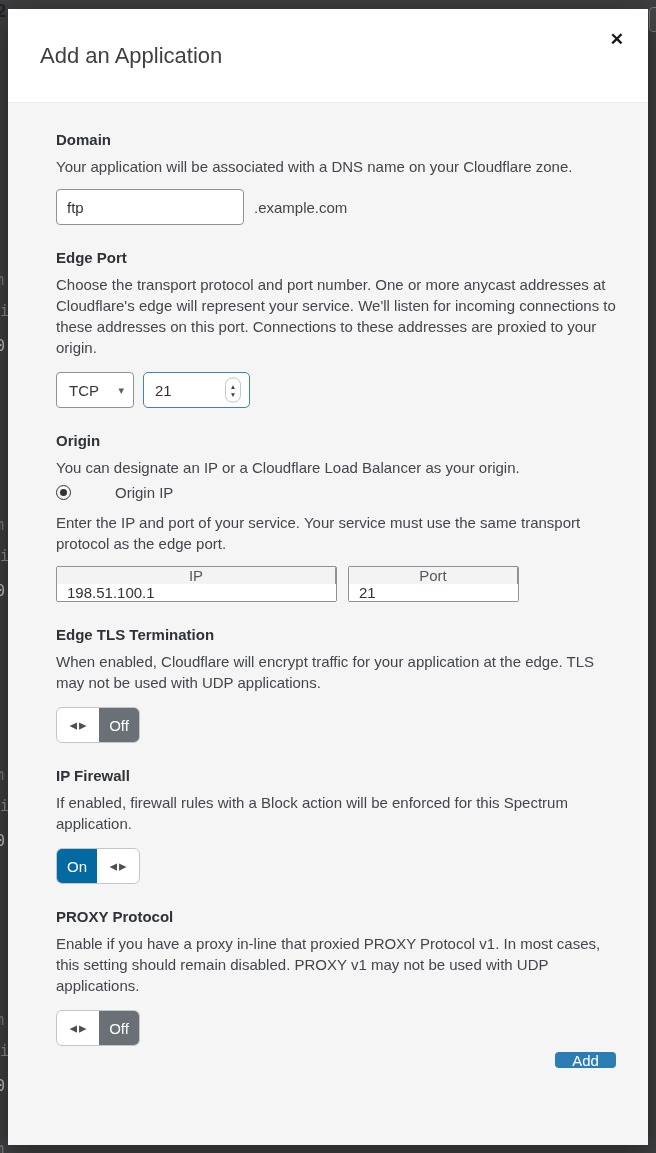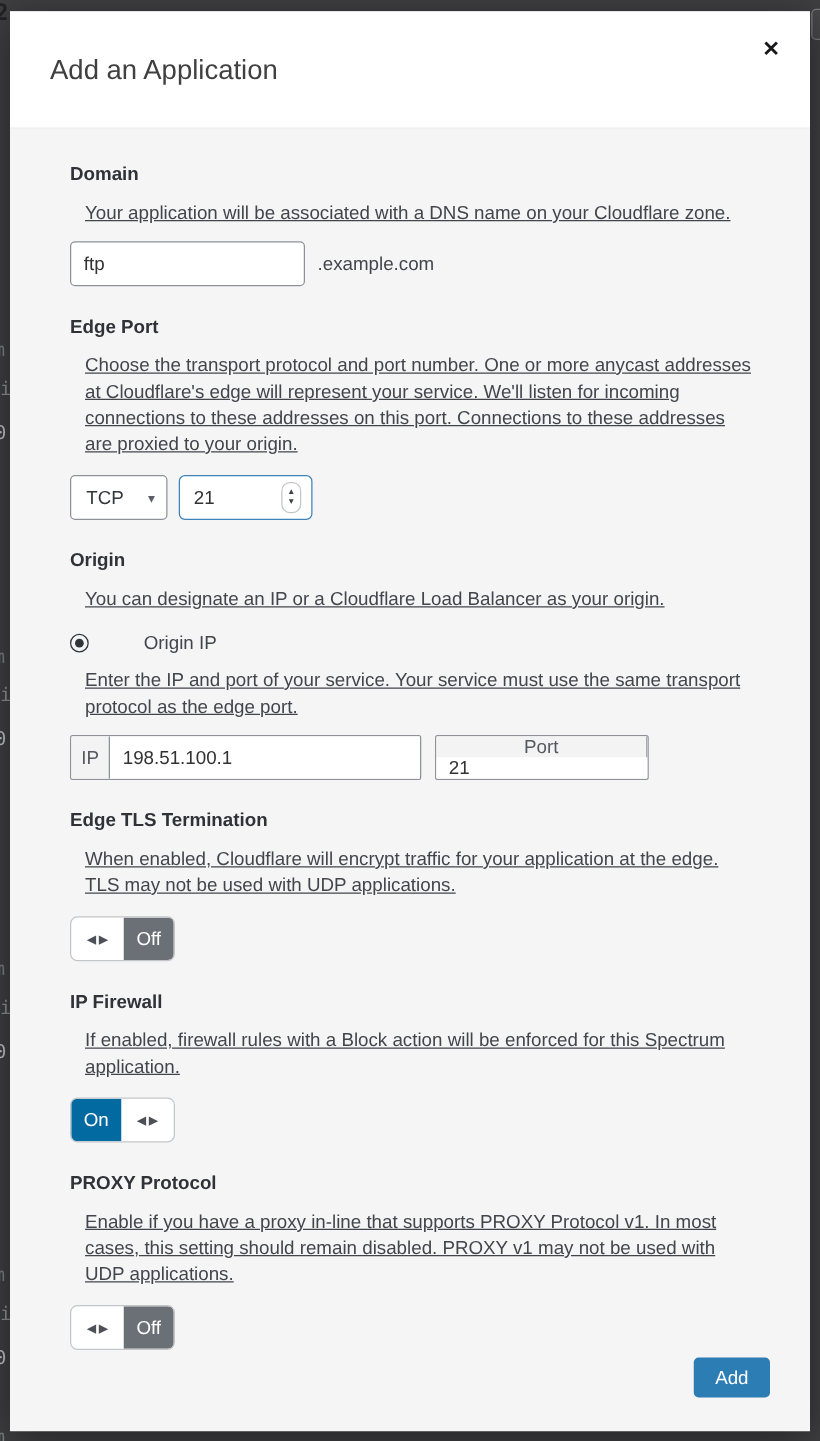--- a/index.html
+++ b/index.html
@@ -76,24 +76,23 @@
     color: #42464c;
   }
   .section { margin-bottom: 24px; }
   .section-label {
     font-weight: 700;
     font-size: 15px;
     color: #2f3338;
     margin: 0 0 8px 0;
   }
   .section-desc {
-    margin: 12px;
+    margin: 0;
     line-height: 21px;
     color: #42464c;
-    text-decoration: underline;
   }
   
   .text-input {
     height: 36px;
     box-sizing: border-box;
     border: 1px solid #8e9298;
     border-radius: 4px;
     background: #fff;
     font-size: 15px;
     color: #333;
@@ -214,21 +213,21 @@
   }
   .addon-group input {
     border: none; outline: none;
     font-size: 15px;
     color: #333;
     padding: 0 10px;
     font-family: inherit;
     min-width: 0;
     flex: 1;
   }
-  .ip-group { width: 281px; }
+  .ip-group { width: 281px; flex-direction: column; }
   .port-group { width: 171px; margin-left: 11px; flex-direction: column; }
   
   .toggle {
     margin-top: 14px;
     width: 84px; height: 36px;
     box-sizing: border-box;
     border: 1px solid #c3c6c9;
     border-radius: 6px;
     overflow: hidden;
     display: flex;
@@ -250,21 +249,21 @@
   }
   .seg-off { background: #6b7076; color: #fff; }
   .seg-on  { background: #0369a1; color: #fff; }
   
   .add-row {
     margin-top: 6px;
     display: flex;
     justify-content: flex-end;
   }
   .add-btn {
-    min-width: 61px; height: 32px;
+    min-width: 61px; height: 16px;
     background: #2d7db5;
     color: #fff;
     border: none;
     border-radius: 4px;
     font-size: 15px;
     font-family: inherit;
     cursor: pointer;
     padding: 0 14px;
   }
 </style>
@@ -363,21 +362,21 @@
         <p class="section-label">IP Firewall</p>
         <p class="section-desc">If enabled, firewall rules with a Block action will be enforced for this Spectrum application.</p>
         <div class="toggle">
           <span class="seg seg-on">On</span>
           <span class="seg seg-arrows">◂▸</span>
         </div>
       </div>
 
       <div class="section" style="margin-bottom:0;">
         <p class="section-label">PROXY Protocol</p>
-        <p class="section-desc">Enable if you have a proxy in-line that supports PROXY Protocol v1. In most cases, this setting should remain disabled. PROXY v1 may not be used with UDP applications.</p>
+        <p class="section-desc">Enable if you have a proxy in-line that proxied PROXY Protocol v1. In most cases, this setting should remain disabled. PROXY v1 may not be used with UDP applications.</p>
         <div class="toggle">
           <span class="seg seg-arrows">◂▸</span>
           <span class="seg seg-off">Off</span>
         </div>
       </div>
 
       <div class="add-row">
         <button class="add-btn">Add</button>
       </div>
 

